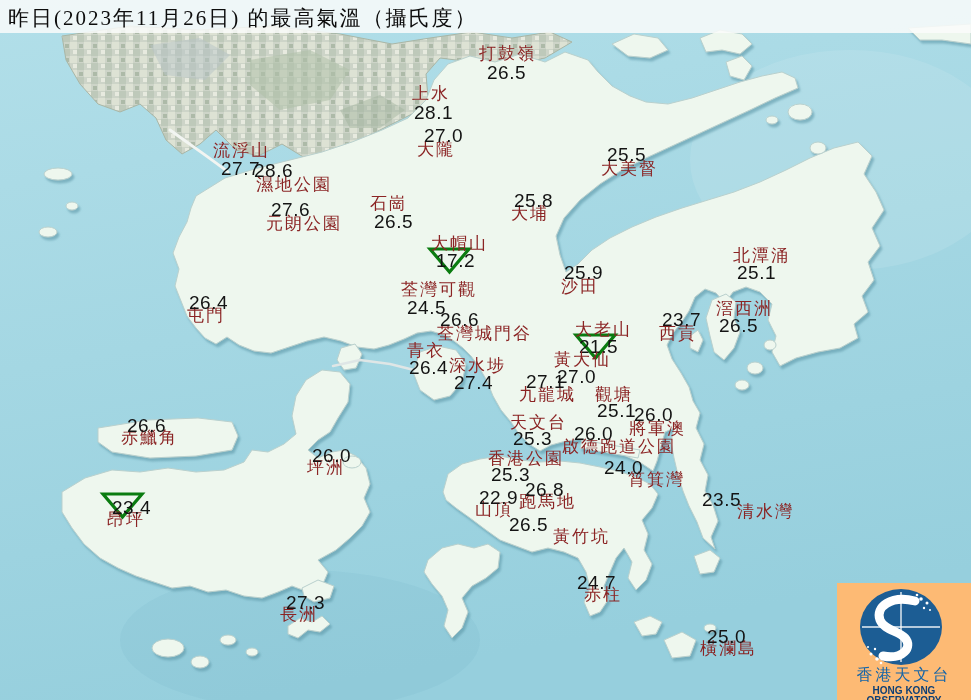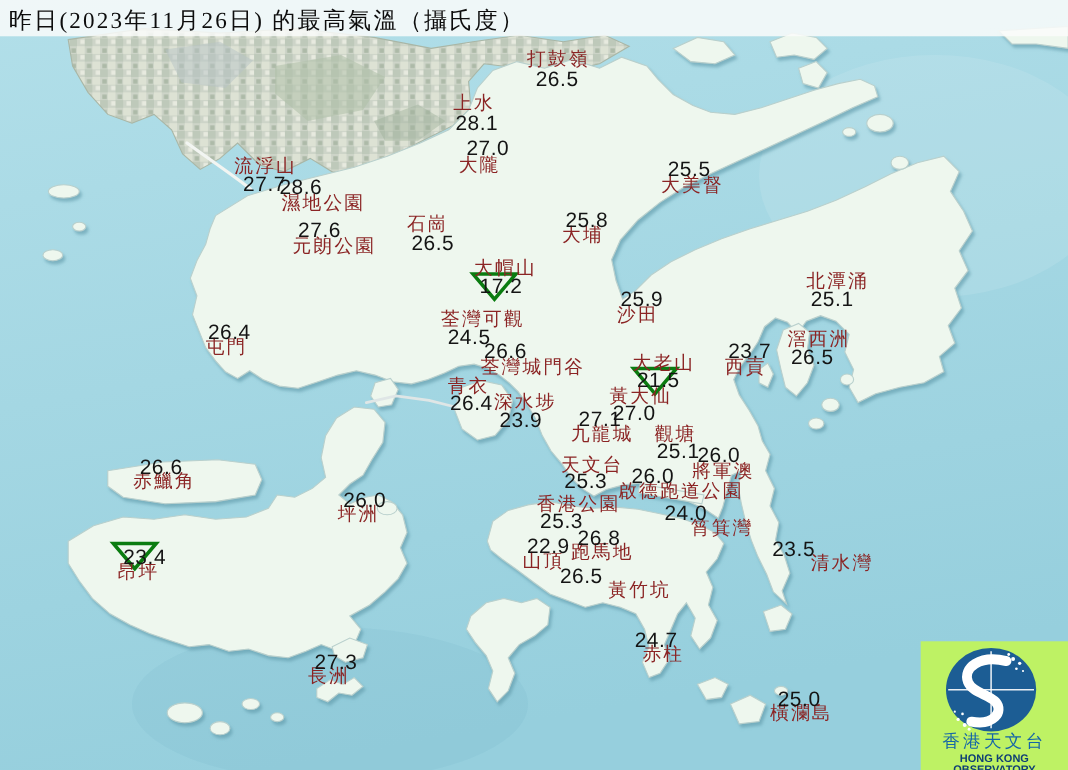--- a/index.html
+++ b/index.html
@@ -9,21 +9,21 @@
   #title-bar{position:absolute;left:0;top:0;width:971px;height:33px;
        background:rgba(250,252,250,0.85);z-index:5;}
   #map-title{position:absolute;left:8px;top:4px;font-family:"Liberation Serif",serif;
        font-size:21px;color:#0d0d0d;letter-spacing:2px;white-space:nowrap;}
   #labels-layer{position:absolute;left:0;top:0;width:971px;height:700px;z-index:4;}
   .st-name{position:absolute;font-family:"Liberation Serif",serif;font-size:17px;
        line-height:1;color:#8b2424;letter-spacing:2px;white-space:nowrap;}
   .st-val{position:absolute;font-family:"Liberation Sans",sans-serif;font-size:19px;
        line-height:1;color:#141414;letter-spacing:0.5px;white-space:nowrap;}
   #hko-logo{position:absolute;left:837px;top:583px;width:134px;height:117px;
-       background:#bef264;z-index:6;text-align:center;}
+       background:#fdba74;z-index:6;text-align:center;}
   #logo-cn{position:absolute;left:0;top:84px;width:134px;font-family:"Liberation Serif",serif;
        font-size:16px;color:#1565a8;letter-spacing:3px;line-height:1;}
   #logo-en{position:absolute;left:0;top:103px;width:134px;font-family:"Liberation Sans",sans-serif;
        font-size:10px;font-weight:bold;color:#0f3f74;letter-spacing:0px;line-height:1;}
 </style>
 </head>
 <body>
 
 <svg id="map-svg" width="971" height="700" viewBox="0 0 971 700" xmlns="http://www.w3.org/2000/svg">
   <defs>
@@ -156,21 +156,21 @@
     <span class="st-val" style="left: 737px; top: 263px;">25.1</span>
     <span class="st-name" style="left: 716px; top: 300px;">滘西洲</span>
     <span class="st-val" style="left: 719px; top: 316px;">26.5</span>
     <span class="st-name" style="left: 659px; top: 325px; text-align: center;">西貢</span>
     <span class="st-val" style="left: 662px; top: 310px;">23.7</span>
     <span class="st-name" style="left: 575px; top: 321px;">大老山</span>
     <span class="st-val" style="left: 579px; top: 337px;">21.5</span>
     <span class="st-name" style="left: 407px; top: 342px;">青衣</span>
     <span class="st-val" style="left: 409px; top: 358px;">26.4</span>
     <span class="st-name" style="left: 449px; top: 357px;">深水埗</span>
-    <span class="st-val" style="left: 454px; top: 373px;">23.9</span>
+    <span class="st-val" style="left: 454px; top: 373px;">27.4</span>
     <span class="st-name" style="left: 554px; top: 351px;">黃大仙</span>
     <span class="st-val" style="left: 557px; top: 367px;">27.0</span>
     <span class="st-name" style="left: 519px; top: 386px;">九龍城</span>
     <span class="st-val" style="left: 526px; top: 372px;">27.1</span>
     <span class="st-name" style="left: 595px; top: 386px;">觀塘</span>
     <span class="st-val" style="left: 597px; top: 401px;">25.1</span>
     <span class="st-name" style="left: 510px; top: 414px;">天文台</span>
     <span class="st-val" style="left: 513px; top: 429px;">25.3</span>
     <span class="st-name" style="left: 562px; top: 438px;">啟德跑道公園</span>
     <span class="st-val" style="left: 574px; top: 424px;">26.0</span>

